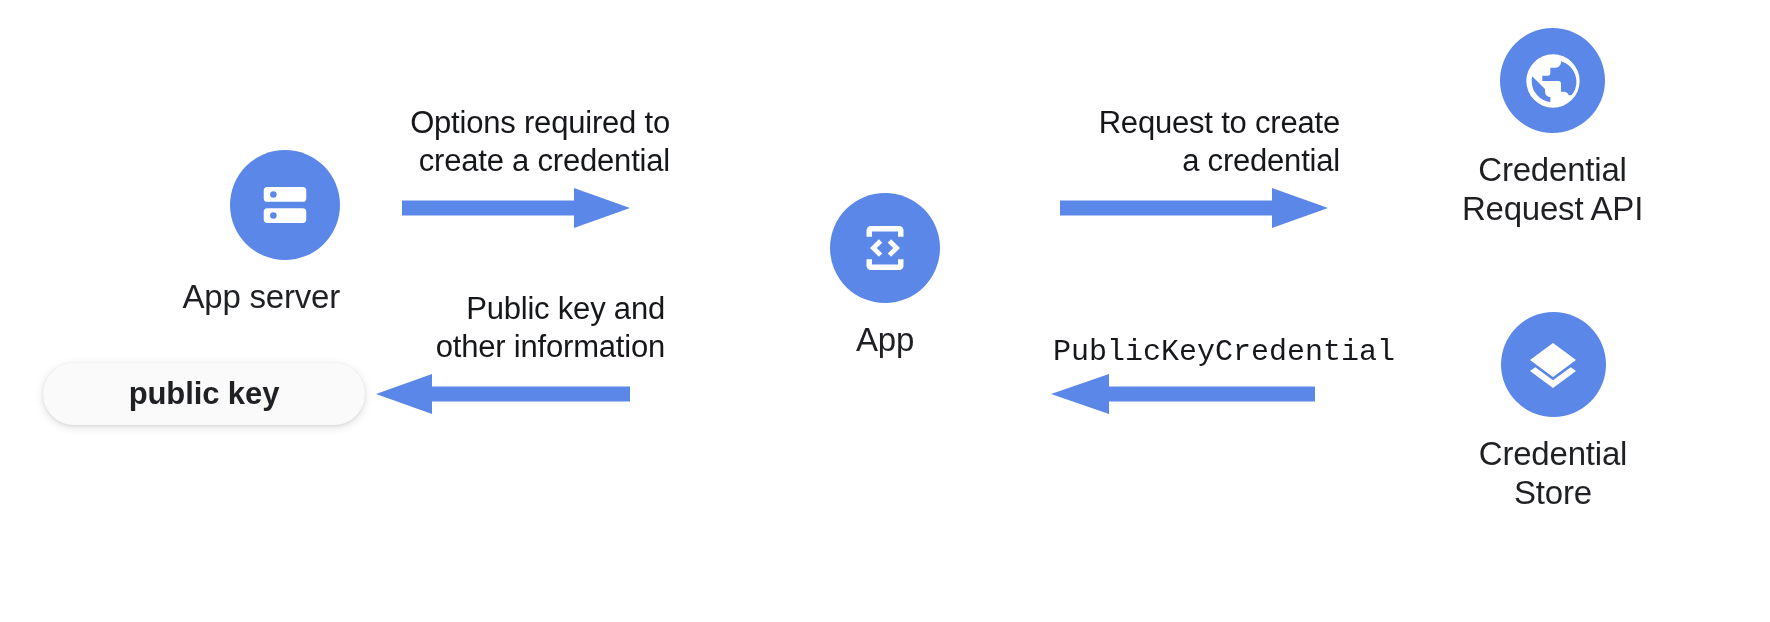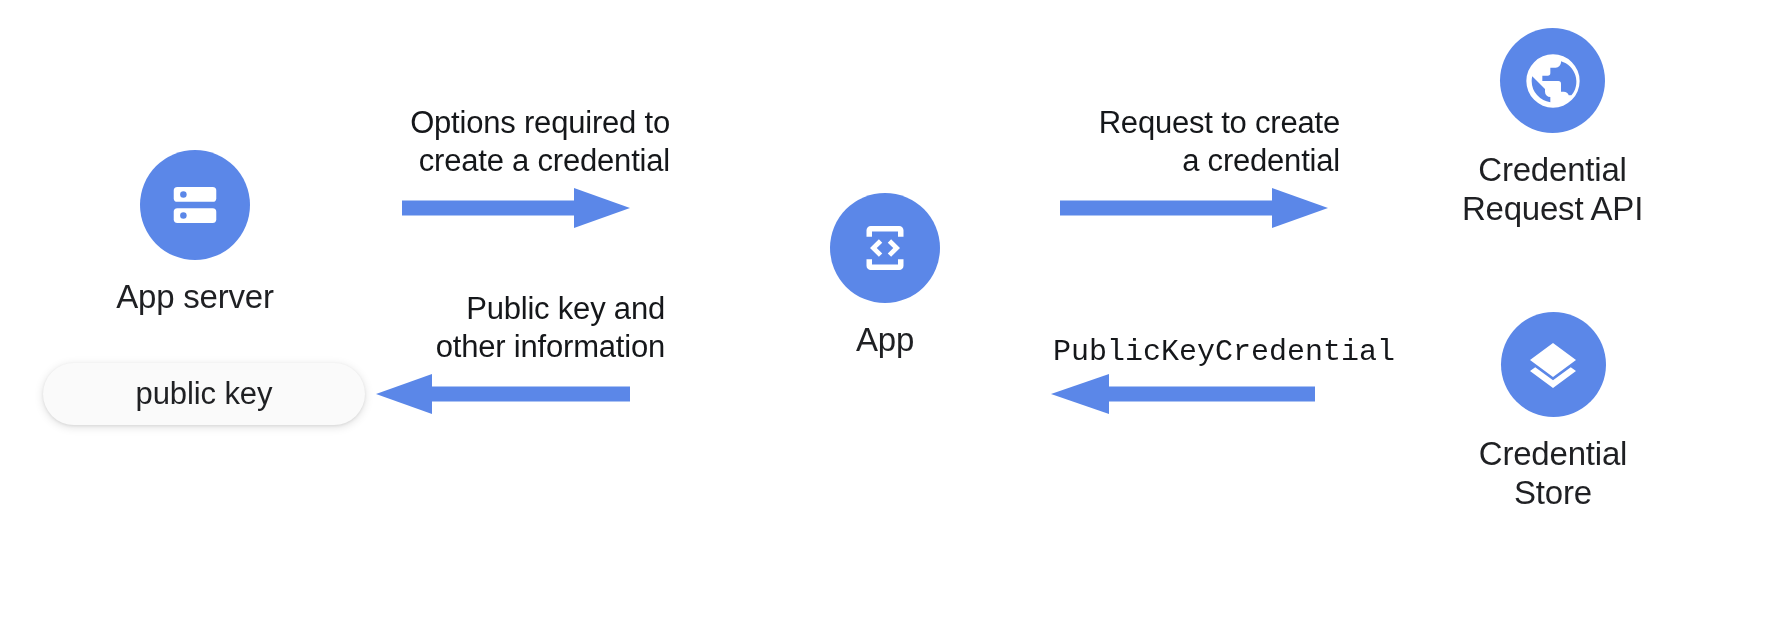--- a/index.html
+++ b/index.html
@@ -51,20 +51,21 @@
   .pill {
     background: #fafafa;
     border-radius: 999px;
     box-shadow: 0 2px 10px rgba(0,0,0,0.13), 0 1px 3px rgba(0,0,0,0.08);
     display: flex;
     align-items: center;
     justify-content: center;
     font-size: 31px;
     color: #1f2023;
     letter-spacing: -0.1px;
+    font-weight: bold;
   }
 
   
   .arrow {
     position: absolute;
   }
   .arrow svg { display: block; }
 
   .arrow-label {
     position: absolute;
@@ -75,21 +76,21 @@
     white-space: pre-line;
     letter-spacing: -0.2px;
   }
   .arrow-label.mono {
     font-family: "Liberation Mono", "DejaVu Sans Mono", monospace;
     font-size: 30px;
     letter-spacing: 0px;
   }
 
   
-  #node-app-server      { left: 75px;   top: 150px;  width: 240px; }
+  #node-app-server      { left: 100px;   top: 150px;  width: 240px; align-items: flex-end; }
   #chip-public-key      { position: absolute; left: 43px;  top: 363px; width: 322px; height: 62px; }
 
   #node-app             { left: 800px;  top: 193px;  width: 170px; }
 
   #node-cm-api          { left: 1430px; top: 28px;   width: 245px; }
   #node-cred-store      { left: 1438px; top: 312px;  width: 230px; justify-content: space-between; }
   #chip-passkey         { position: absolute; left: 1403px; top: 508px; width: 322px; height: 62px; }
 
   #arrow-options        { left: 402px;  top: 186px; }
   #label-options        { left: 360px;  top: 104px; width: 310px; }

